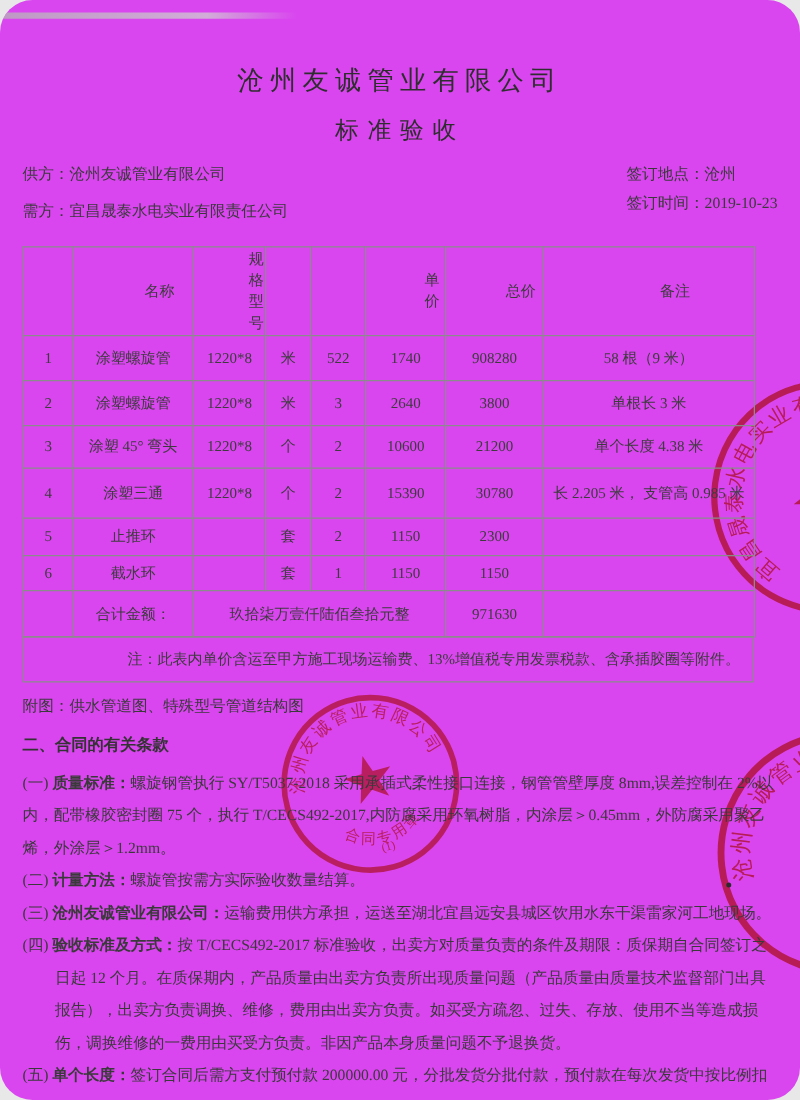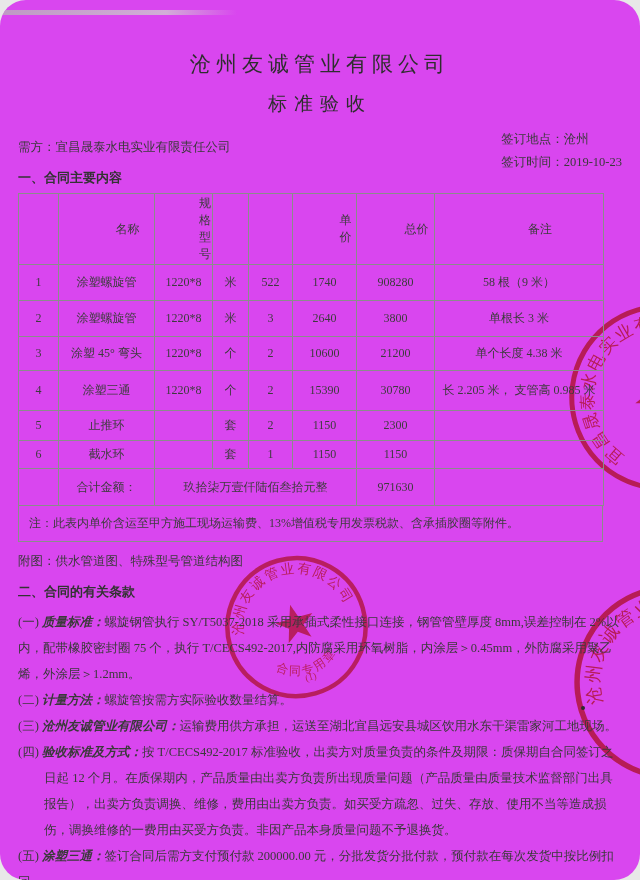--- a/index.html
+++ b/index.html
@@ -27,48 +27,48 @@
     overflow:hidden;
   }
   table.items thead th{height:30px;padding-left:44px;}
   col.c-idx{width:40px;}col.c-name{width:96px;}col.c-spec{width:58px;}
   col.c-unit{width:36px;}col.c-qty{width:44px;}col.c-price{width:64px;}
   col.c-total{width:78px;}col.c-remark{width:169px;}
   tr.r1 td{height:33px;} tr.r2 td{height:33px;} tr.r3 td{height:31px;}
   tr.r4 td{height:37px;} tr.r5 td{height:27px;} tr.r6 td{height:25px;}
   tr.total-row td{height:34px;}
   .note-box{width:563px;border:1px solid #8b8b8b;margin-top:-1px;
-    padding:9px 10px;font-size:12px;color:#3c3c3c;}
+    padding:9px 10px;font-size:12px;color:#3c3c3c;text-align:right;}
   .attachment{margin-top:11px;font-size:12.5px;}
   .sec2-heading{margin-top:13px;font-size:13px;font-weight:600;color:#333;}
   .clauses{margin-top:8px;width:604px;}
   .clauses p{margin:0;font-size:12.5px;line-height:26px;color:#3a3a3a;}
   .clauses p.hang{padding-left:26px;text-indent:-26px;}
-  .c-label{font-weight:600;font-style:italic;}
+  .c-label{font-weight:600;}
   .stamp{position:absolute;mix-blend-mode:multiply;opacity:.85;pointer-events:none;}
   .stamp svg text{font-family:"Liberation Serif","DejaVu Serif",serif;}
   .stamp-a{left:554px;top:287px;transform:rotate(-38deg);}
   .stamp-b{left:212px;top:542px;transform:rotate(-16deg);opacity:.8;}
   .stamp-c{left:558px;top:567px;transform:rotate(-28deg);}
   .ink-speck{position:absolute;left:581px;top:706px;width:4px;height:4px;border-radius:50%;background:#2b2b2b;}
 </style>
 </head>
 <body>
 
 <div class="page">
   <div class="scan-edge"></div>
 
   <div class="content">
     <div class="title">沧州友诚管业有限公司</div>
     <div class="subtitle">标准验收</div>
 
     <div class="info-row">
       <div class="info-left">
+        <div class="line"><span>供方：</span><span>沧州友诚管业有限公司</span></div>
         <div class="line second"><span>需方：</span><span>宜昌晟泰水电实业有限责任公司</span></div>
-        <div class="sec-heading">一、合同主要内容</div>
       </div>
       <div class="info-right">
         <div class="line"><span>签订地点：</span><span>沧州</span></div>
         <div class="line"><span>签订时间：</span><span>2019-10-23</span></div>
       </div>
     </div>
 
     <table class="items">
       <colgroup>
         <col class="c-idx">
@@ -180,21 +180,21 @@
     <div class="clauses">
 
         <p class="clause"><span class="c-no">(一)</span> <span class="c-label">质量标准：</span><span>螺旋钢管执行 SY/T5037-2018 采用承插式柔性接口连接，钢管管壁厚度 8mm,误差控制在 2%以内，配带橡胶密封圈 75 个，执行 T/CECS492-2017,内防腐采用环氧树脂，内涂层＞0.45mm，外防腐采用聚乙烯，外涂层＞1.2mm。</span></p>
 
         <p class="clause"><span class="c-no">(二)</span> <span class="c-label">计量方法：</span><span>螺旋管按需方实际验收数量结算。</span></p>
 
         <p class="clause"><span class="c-no">(三)</span> <span class="c-label">沧州友诚管业有限公司：</span><span>运输费用供方承担，运送至湖北宜昌远安县城区饮用水东干渠雷家河工地现场。</span></p>
 
         <p class="clause hang"><span class="c-no">(四)</span> <span class="c-label">验收标准及方式：</span><span>按 T/CECS492-2017 标准验收，出卖方对质量负责的条件及期限：质保期自合同签订之日起 12 个月。在质保期内，产品质量由出卖方负责所出现质量问题（产品质量由质量技术监督部门出具报告），出卖方负责调换、维修，费用由出卖方负责。如买受方疏忽、过失、存放、使用不当等造成损伤，调换维修的一费用由买受方负责。非因产品本身质量问题不予退换货。</span></p>
 
-        <p class="clause"><span class="c-no">(五)</span> <span class="c-label">涂塑三通：</span><span>签订合同后需方支付预付款 200000.00 元，分批发货分批付款，预付款在每次发货中按比例扣回。</span></p>
+        <p class="clause"><span class="c-no">(五)</span> <span class="c-label">单个长度：</span><span>签订合同后需方支付预付款 200000.00 元，分批发货分批付款，预付款在每次发货中按比例扣回。</span></p>
 
       </div>
   </div>
 
   <div class="stamp stamp-a">
     <svg width="220" height="220" viewBox="0 0 220 220">
       <defs>
         <path id="arcTopA" d="M44.2,133.9 A70,70 0 1 1 175.8,133.9" fill="none"></path>
         <path id="arcBotA" d="M70,155 A58,58 0 0 0 150,155" fill="none"></path>
       </defs>

